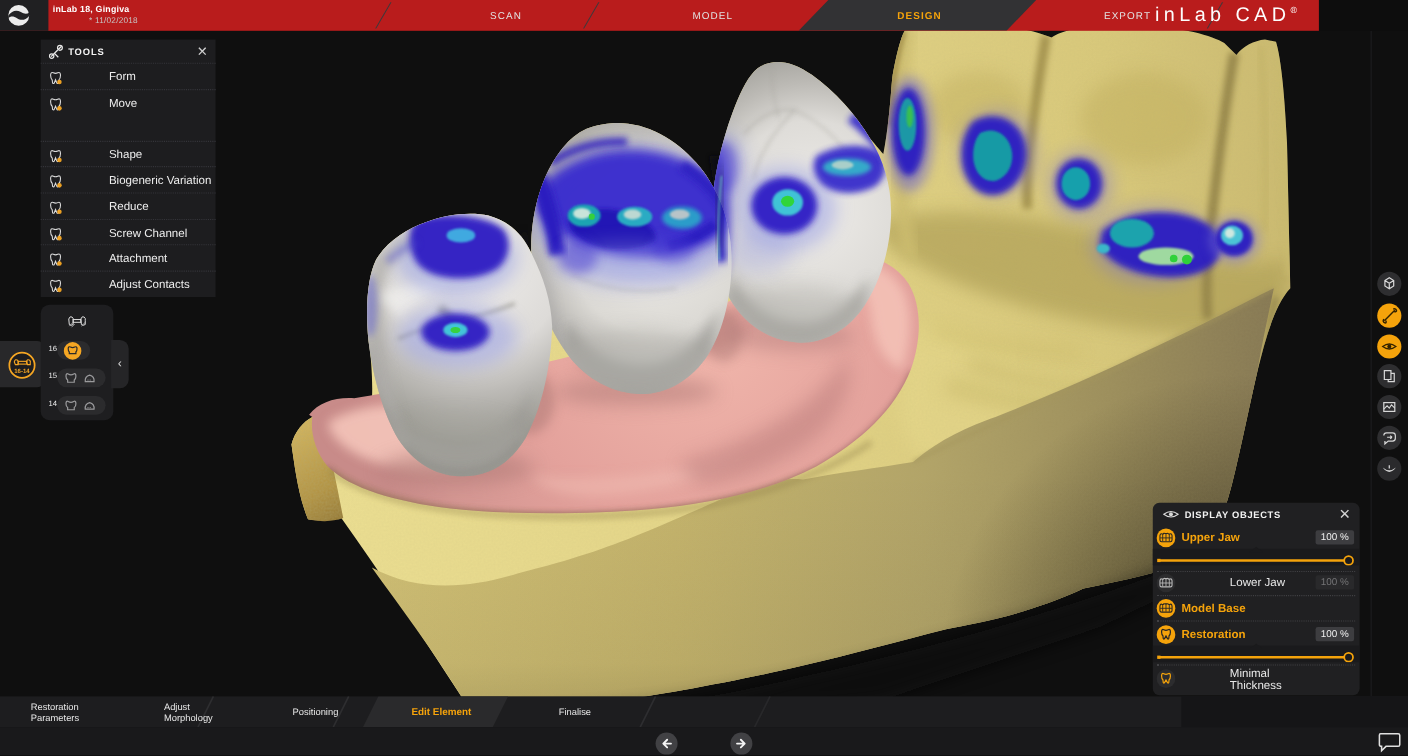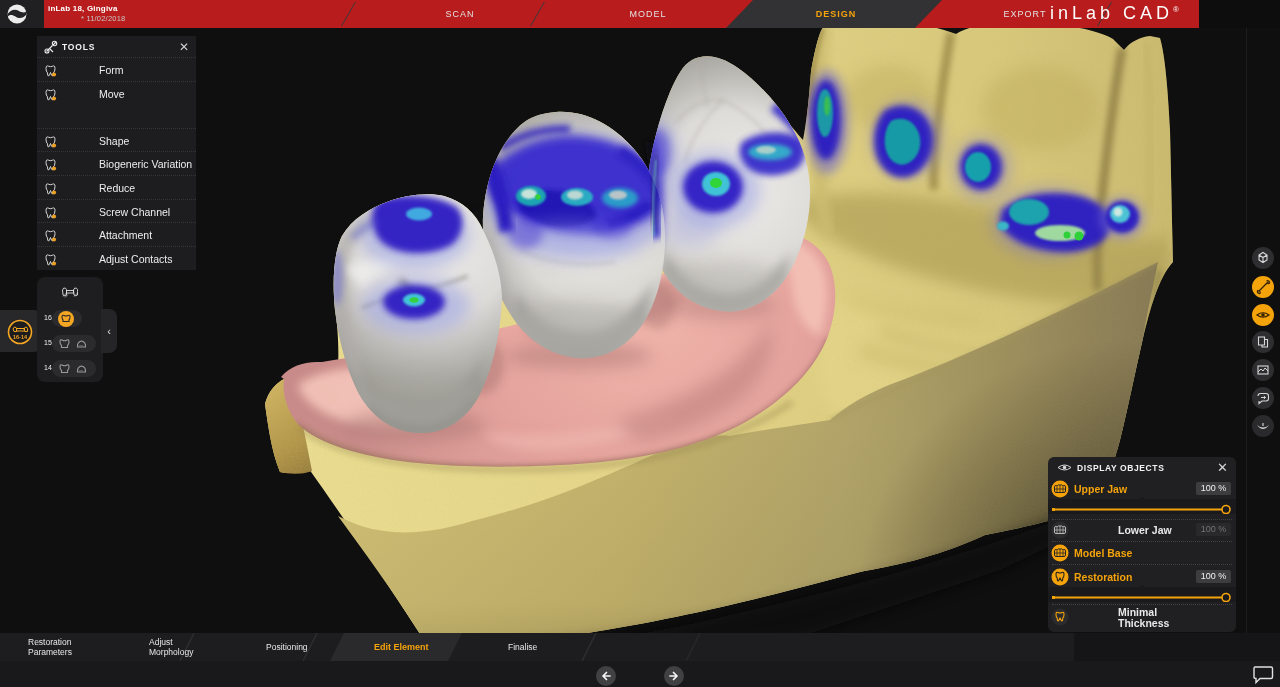--- a/index.html
+++ b/index.html
@@ -32,21 +32,21 @@
   #badgestrip{position:absolute;left:0px;top:310px;width:40px;height:42px;background:#28282a;border-radius:0 6px 6px 0;}
   #chevtab{position:absolute;left:101px;top:309px;width:16px;height:44px;background:#252527;border-radius:0 8px 8px 0;
            color:#dcdcdc;font-size:11px;line-height:44px;text-align:center;}
   
   #disppanel{position:absolute;left:1048px;top:457px;width:188px;height:175px;background:#202022;border-radius:6px;}
   #disppanel .hdr{position:absolute;left:0;top:0;height:20px;width:100%;}
   #disppanel .hdr .t{position:absolute;left:29px;top:6px;color:#f2f2f2;font-size:8.5px;font-weight:bold;letter-spacing:.6px;}
   #disppanel .x{position:absolute;right:8px;top:4px;color:#d5d5d5;font-size:13px;line-height:13px;}
   .drow{position:absolute;left:0;width:188px;height:24px;}
   .drow .lbl{position:absolute;left:26px;top:6px;font-size:10.5px;font-weight:bold;color:#f5a30b;}
-  .drow .lbl.w{color:#e8e8e8;font-weight:bold;padding-left:44px;}
+  .drow .lbl.w{color:#e8e8e8;font-weight:normal;padding-left:44px;}
   .drow .pct{position:absolute;right:5px;top:5px;width:35px;height:13px;background:#3d3d40;border-radius:2px;
              color:#f0f0f0;font-size:9px;text-align:center;line-height:13px;}
   .drow .pct.dim{background:#29292b;color:#747476;}
   .sliderrow{position:absolute;left:0;width:188px;height:15px;background:#1a1a1c;overflow:visible;}
   .dsep{position:absolute;left:4px;width:180px;border-top:1px dotted #414144;}
   
   #stepbar{position:absolute;left:0;top:633px;width:1280px;height:28px;background:#1d1d1f;}
   #stepbar .seg{position:absolute;top:0;height:28px;}
   .steplbl{position:absolute;color:#e8e8e8;font-size:8.5px;line-height:10px;}
   #bottomstrip{position:absolute;left:0;top:661px;width:1280px;height:26px;background:#19191b;}

